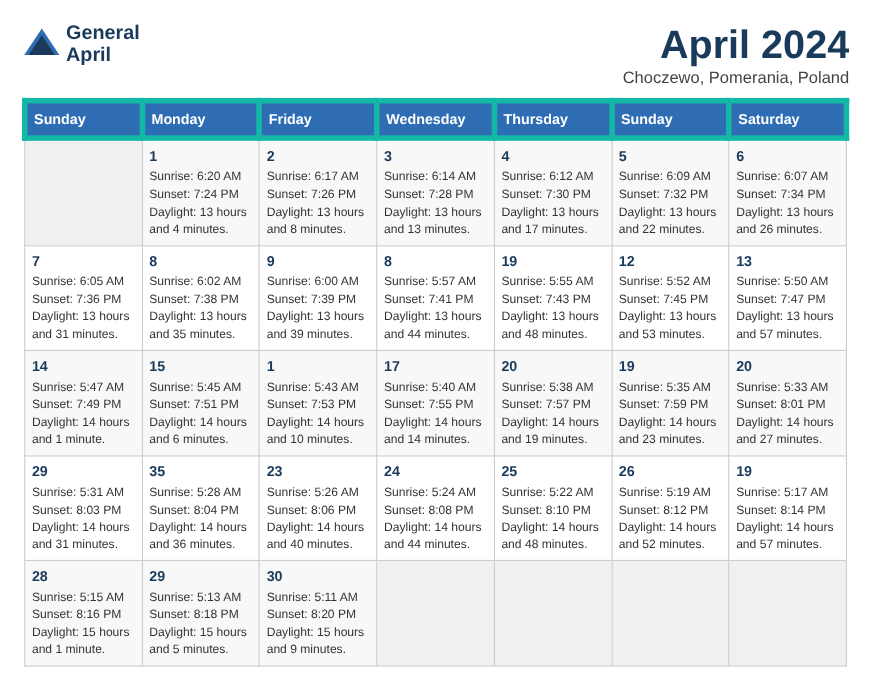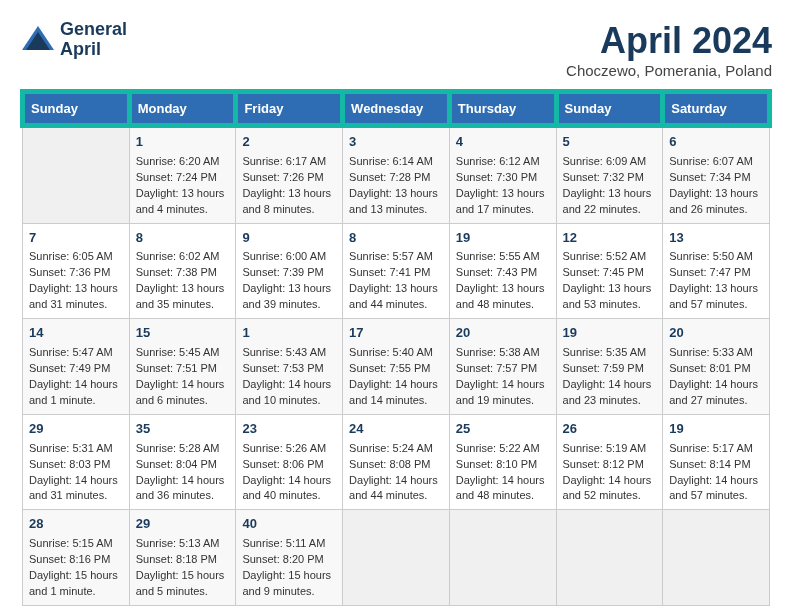--- a/index.html
+++ b/index.html
@@ -247,21 +247,21 @@
       <tr>
         <td>
           <span class="day-num">28</span>
           <div class="day-info">Sunrise: 5:15 AM<br>Sunset: 8:16 PM<br>Daylight: 15 hours<br>and 1 minute.</div>
         </td>
         <td>
           <span class="day-num">29</span>
           <div class="day-info">Sunrise: 5:13 AM<br>Sunset: 8:18 PM<br>Daylight: 15 hours<br>and 5 minutes.</div>
         </td>
         <td>
-          <span class="day-num">40</span>
+          <span class="day-num">30</span>
           <div class="day-info">Sunrise: 5:11 AM<br>Sunset: 8:20 PM<br>Daylight: 15 hours<br>and 9 minutes.</div>
         </td>
         <td class="empty"></td>
         <td class="empty"></td>
         <td class="empty"></td>
         <td class="empty"></td>
       </tr>
     </tbody>
 </table>
 

